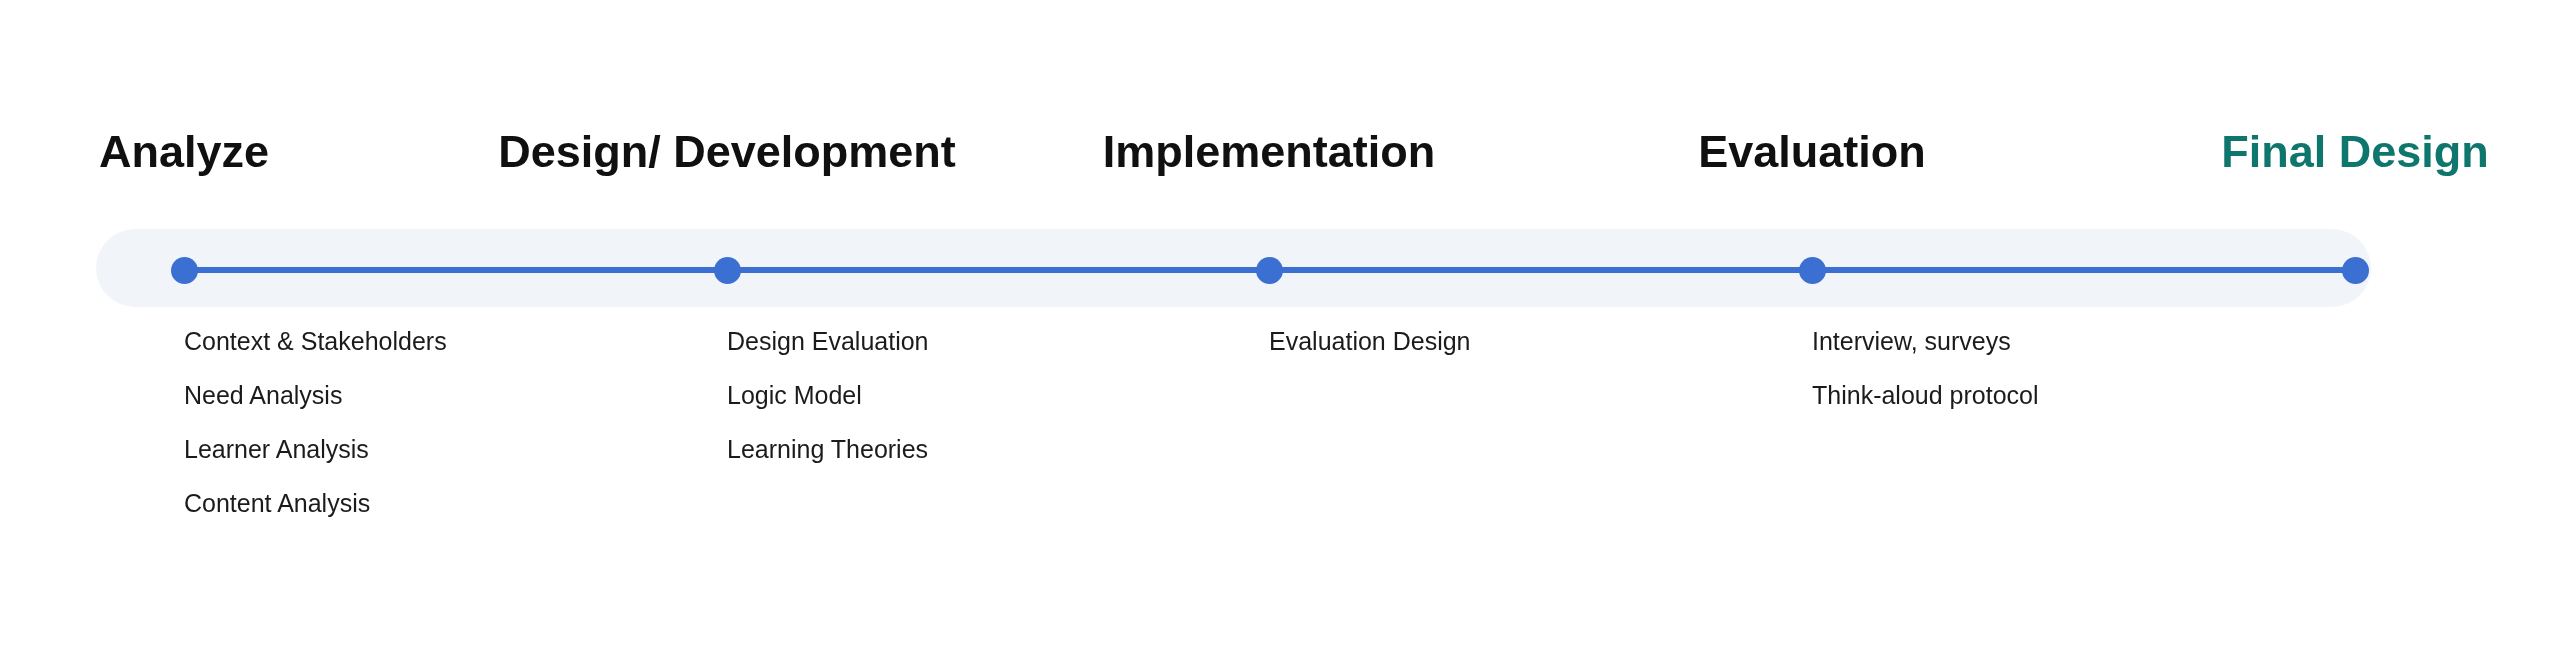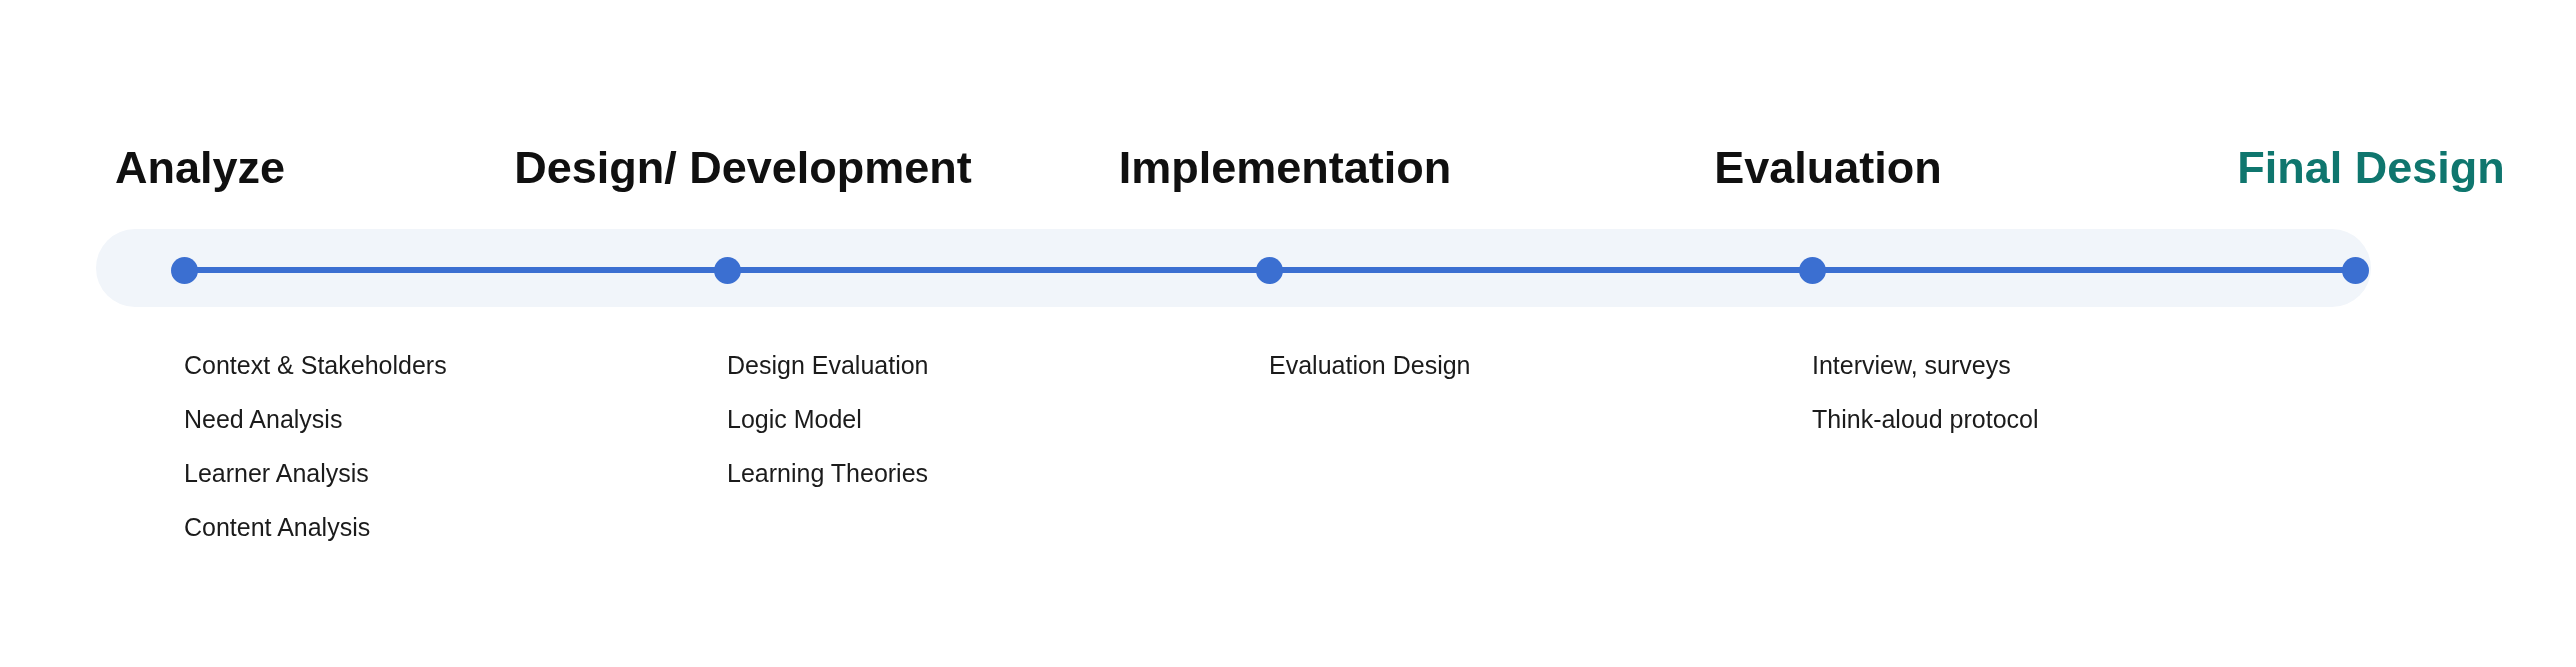--- a/index.html
+++ b/index.html
@@ -32,42 +32,42 @@
   .stage {
     position: absolute;
     top: 0;
     height: 100%;
     width: 0;
   }
   .stage-title {
     position: absolute;
     top: 129px;
     left: 0;
-    margin: 16px;
+    margin: 0;
     transform: translateX(-50%);
     white-space: nowrap;
     font-size: 45px;
     line-height: 1;
     font-weight: 700;
     letter-spacing: 0px;
     color: #101010;
   }
   .stage-title.highlight { color: #0f766e; }
   .dot {
     position: absolute;
     top: 257px;
     left: -13.4px;
     width: 27px;
     height: 27px;
     border-radius: 50%;
     background: #3B6FD1;
   }
   .items {
     position: absolute;
-    top: 338px;
+    top: 314px;
     left: 0;
     margin: 0;
     padding: 0;
     list-style: none;
   }
   .items li {
     font-size: 25px;
     line-height: 54px;
     white-space: nowrap;
     color: #1B1B1B;

